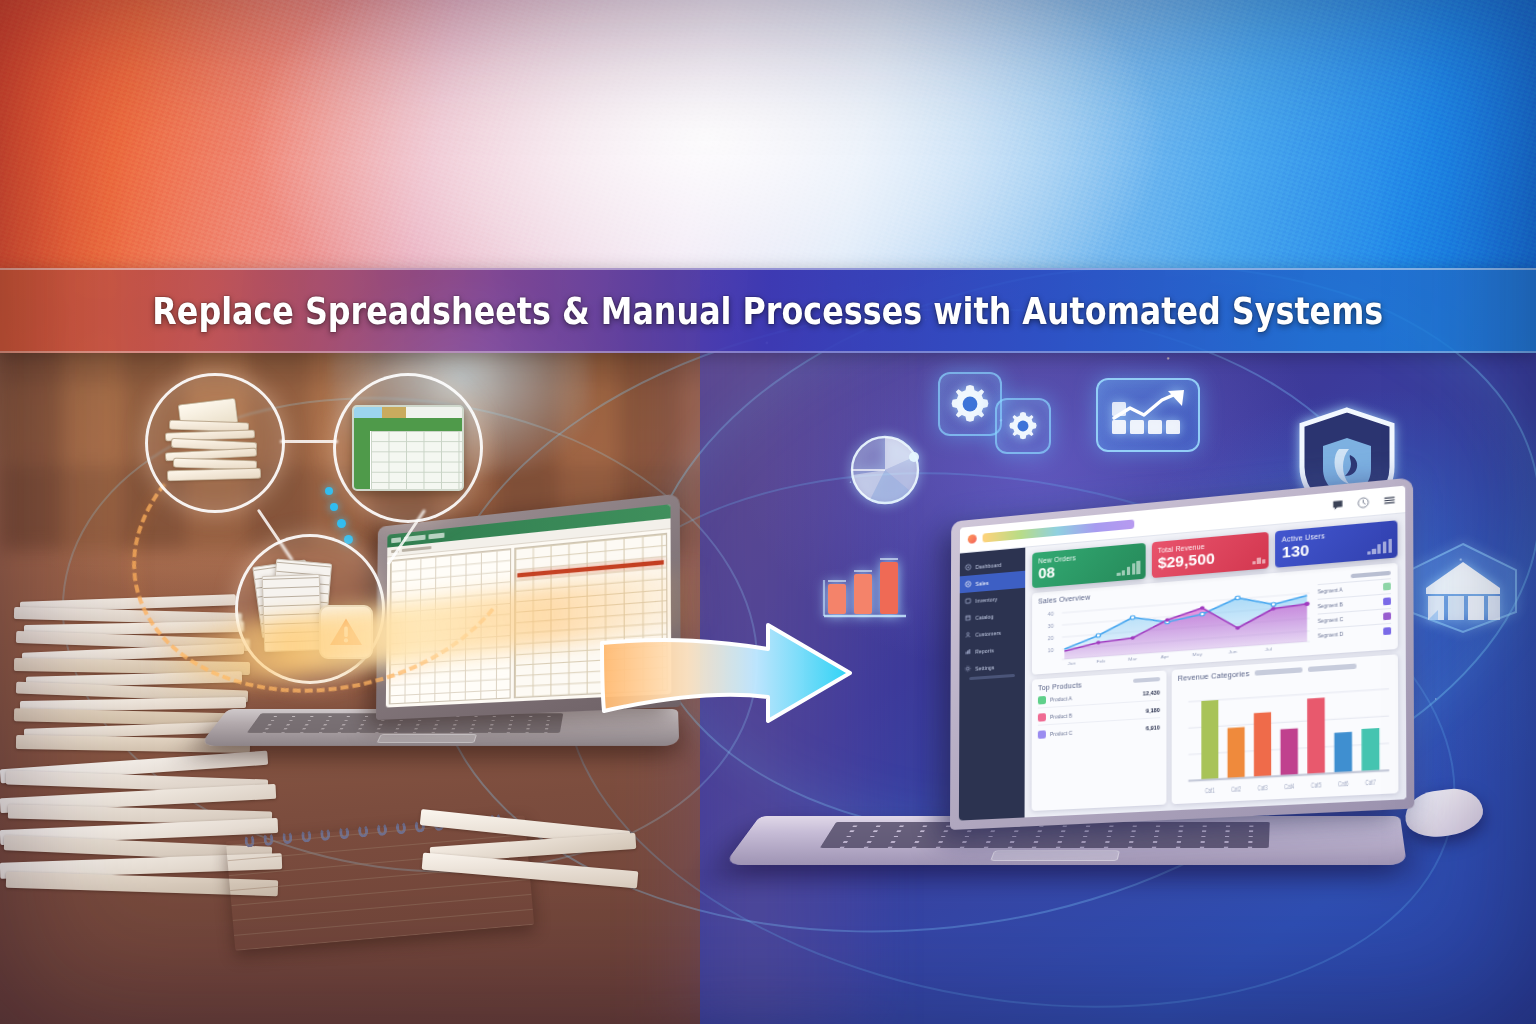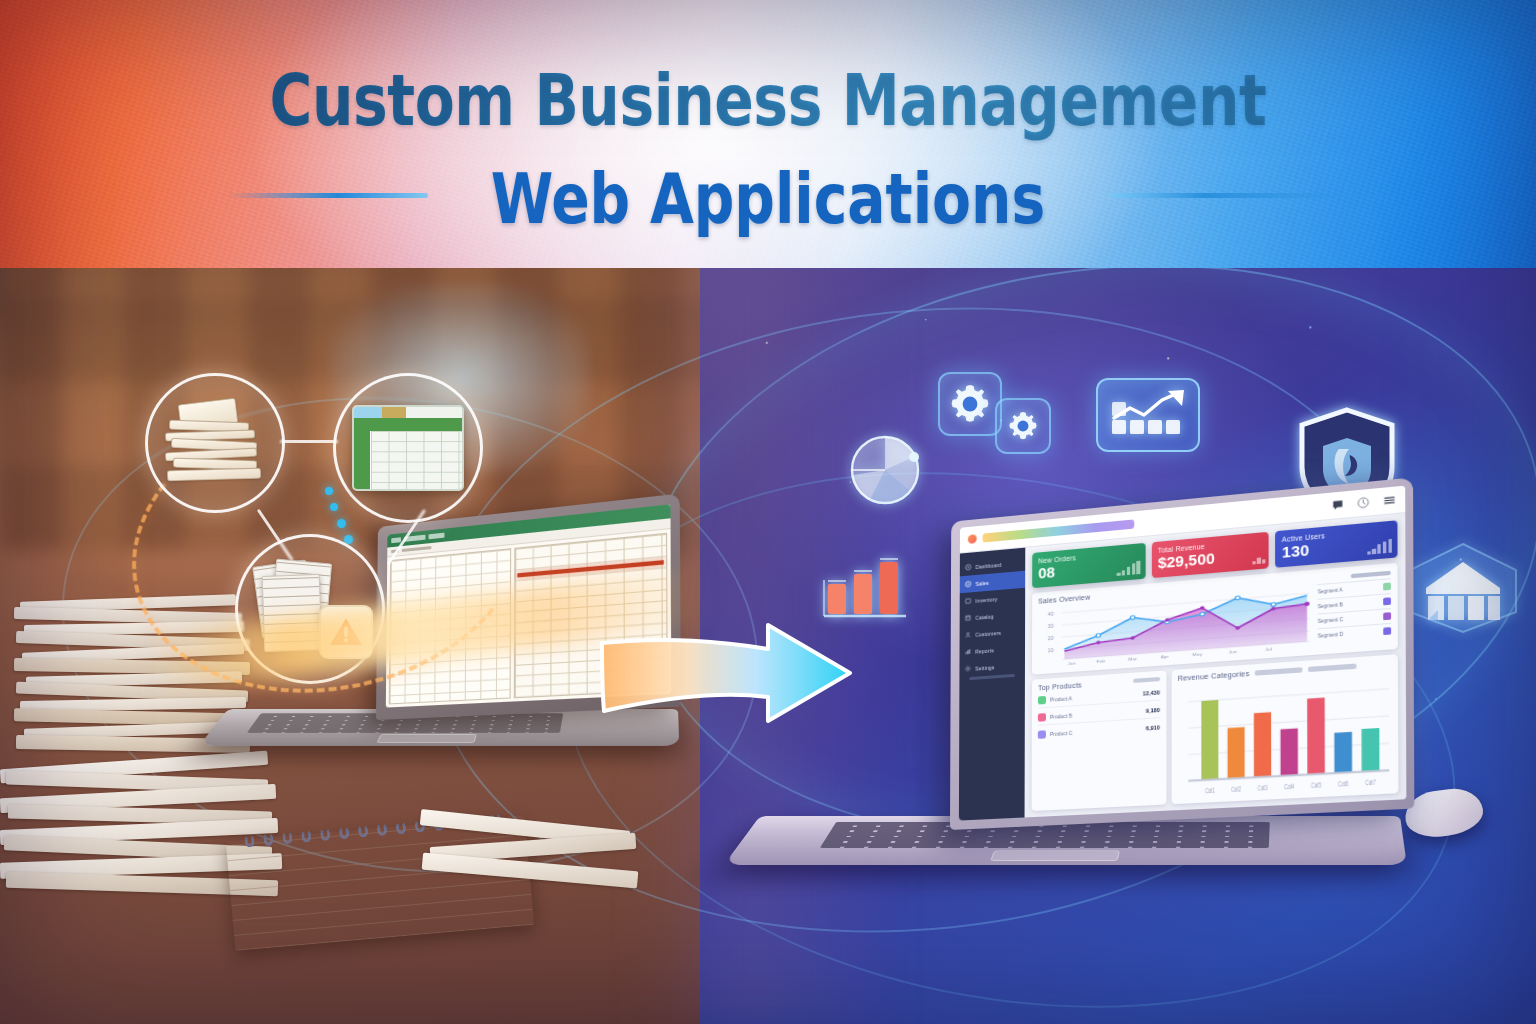--- a/index.html
+++ b/index.html
@@ -899,23 +899,20 @@
             </div>
           </main>
         </div>
       </div>
     </div>
   </div>
 
   <div class="mouse"></div>
 
   <div class="header-band"></div>
-  <div class="title-wrap">
-    <div class="title-line1">Custom Business Management</div>
-    <div class="title-rule left"></div>
-    <div class="title-rule right"></div>
-    <div class="title-line2">Web Applications</div>
-  </div>
-
+
+  <div class="subtitle-banner">
+    <div class="subtitle-text">Replace Spreadsheets &amp; Manual Processes with Automated Systems</div>
+  </div>
 
 
   <div class="vignette"></div>
 </div>
 
 </body></html>

